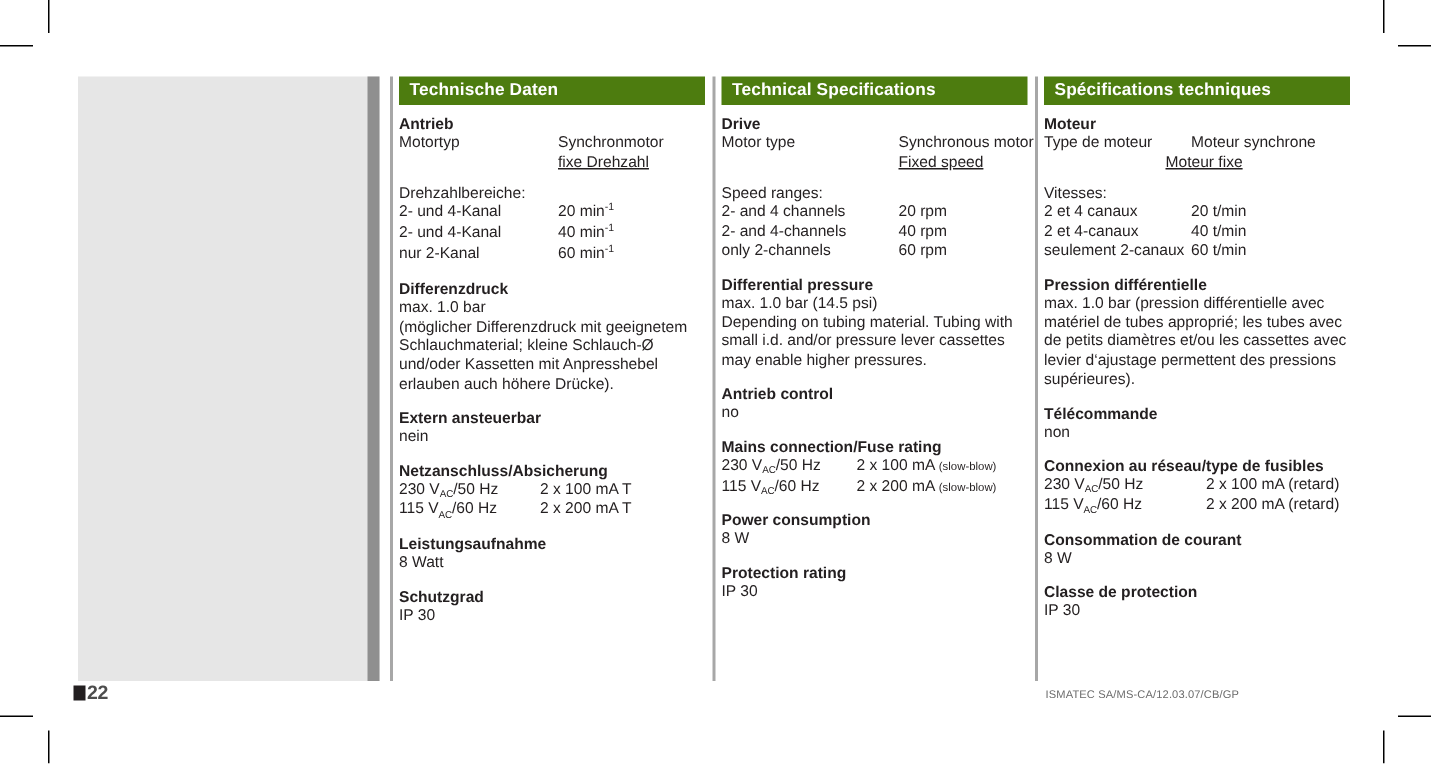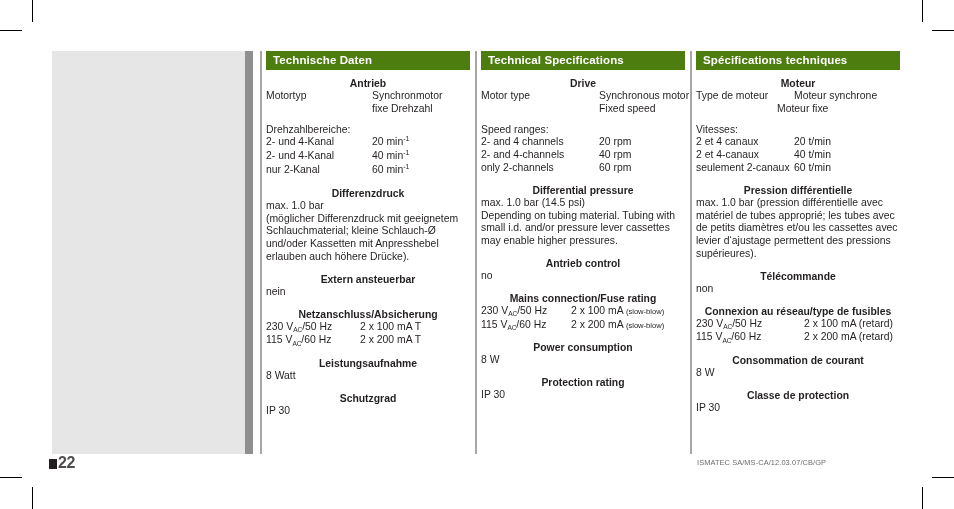--- a/index.html
+++ b/index.html
@@ -82,21 +82,20 @@
   }
 
   .block { margin-bottom: 9px; }
   .block:last-child { margin-bottom: 0; }
 
   .b-title {
     font-weight: bold;
     font-size: 10.4px;
     line-height: 13px;
     white-space: nowrap;
-    text-align: center;
   }
   .b-line {
     line-height: 12.8px;
     white-space: nowrap;
   }
   .b-wrap {
     line-height: 12.8px;
     white-space: normal;
   }
 
@@ -114,20 +113,21 @@
   #col-en .row.motor > .lbl { width: 118px; }
   #col-fr .row.motor > .lbl { width: 98px; }
 
   #col-de .row.mains > .lbl { width: 94px; }
   #col-en .row.mains > .lbl { width: 90px; }
   #col-fr .row.mains > .lbl { width: 108px; }
 
   .indent-val {
     display: inline-block;
     white-space: nowrap;
+    text-decoration: underline;
   }
   #col-de .indent-val { margin-left: 106px; }
   #col-en .indent-val { margin-left: 118px; }
   #col-fr .indent-val { margin-left: 81px; }
 
   .spacer { height: 8px; }
 
   sub {
     font-size: 6.6px;
     vertical-align: baseline;
@@ -143,21 +143,21 @@
   }
   .small-note {
     font-size: 7.6px;
   }
 
   
   #page-number {
     position: absolute;
     left: 49px;
     top: 454px;
-    font-size: 16px;
+    font-size: 13px;
     font-weight: bold;
     color: #4d4d4d;
     letter-spacing: -0.3px;
   }
   #page-number .marker {
     display: inline-block;
     width: 8px;
     height: 10px;
     background: #231f20;
     vertical-align: -1px;

